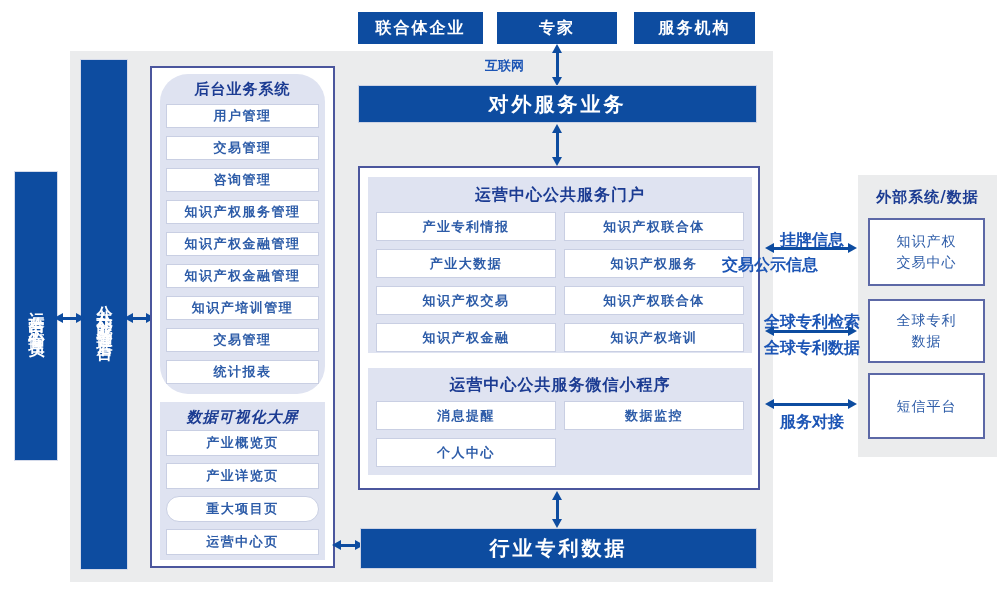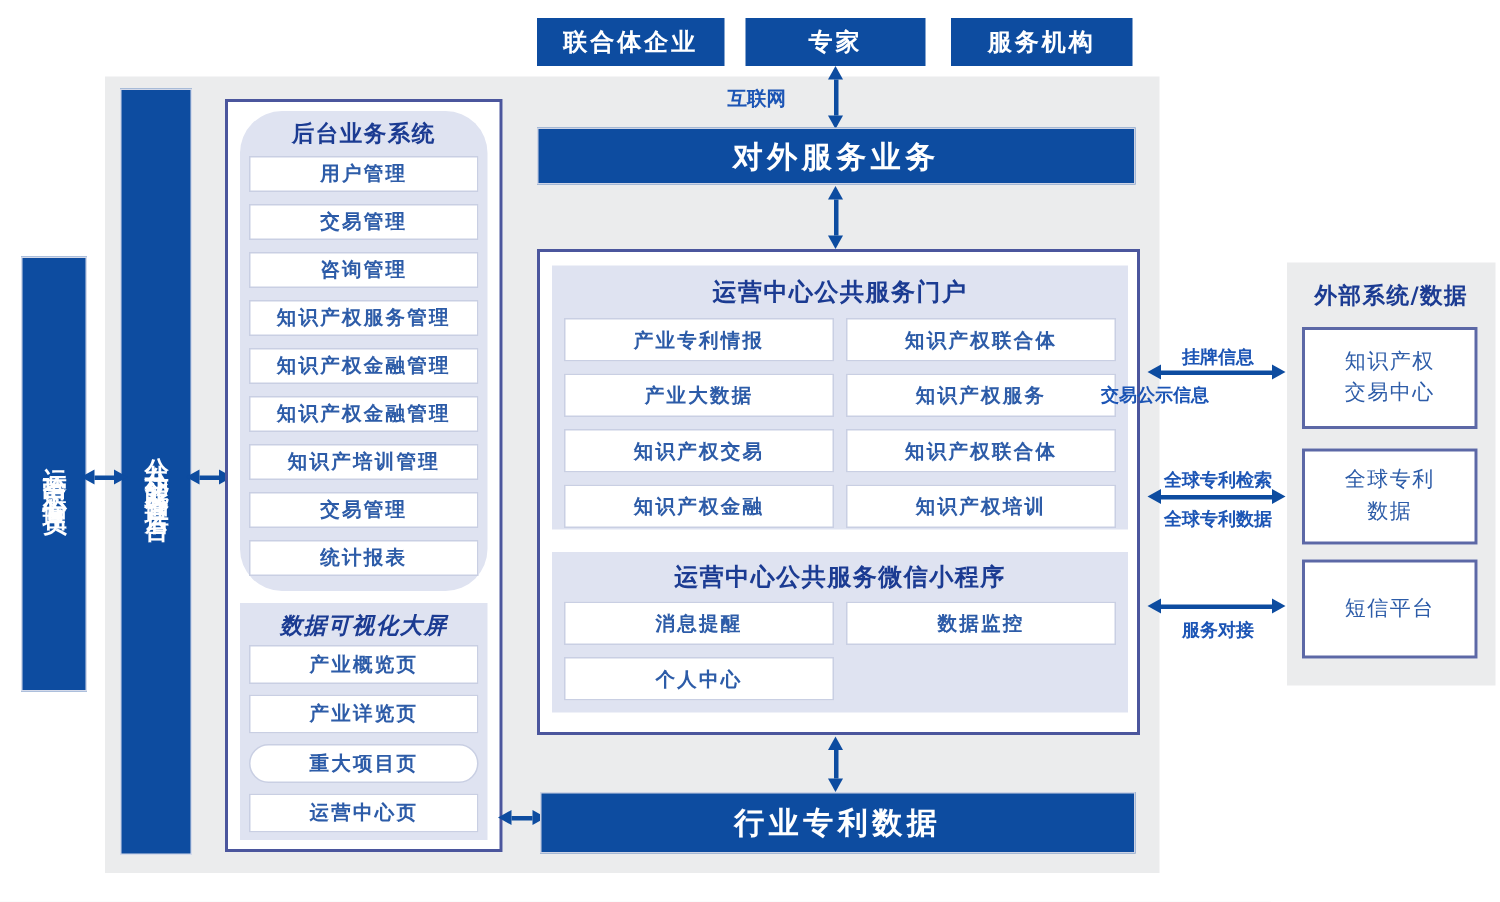--- a/index.html
+++ b/index.html
@@ -47,21 +47,21 @@
   .col-items .item{width:153px;}
 
   .grid{position:absolute;left:8px;display:flex;flex-wrap:wrap;gap:8px;}
   .grid .item{width:180px;height:29px;}
 
   .ext-box{position:absolute;background:#fff;border:2px solid #5c68a6;
     color:var(--item-text);font-size:14px;letter-spacing:1px;text-align:center;
     display:flex;align-items:center;justify-content:center;white-space:pre-line;line-height:1.5;}
 
   .link-label{position:absolute;width:110px;text-align:center;
-    color:var(--label-blue);font-size:12px;font-weight:bold;}
+    color:var(--label-blue);font-size:16px;font-weight:bold;}
 
   
   .arrow-h{position:absolute;height:3px;background:var(--blue);}
   .arrow-h::before{content:"";position:absolute;left:-9px;top:-4px;
     border-top:5.5px solid transparent;border-bottom:5.5px solid transparent;
     border-right:9px solid var(--blue);}
   .arrow-h::after{content:"";position:absolute;right:-9px;top:-4px;
     border-top:5.5px solid transparent;border-bottom:5.5px solid transparent;
     border-left:9px solid var(--blue);}
   .arrow-v{position:absolute;width:3px;background:var(--blue);}

